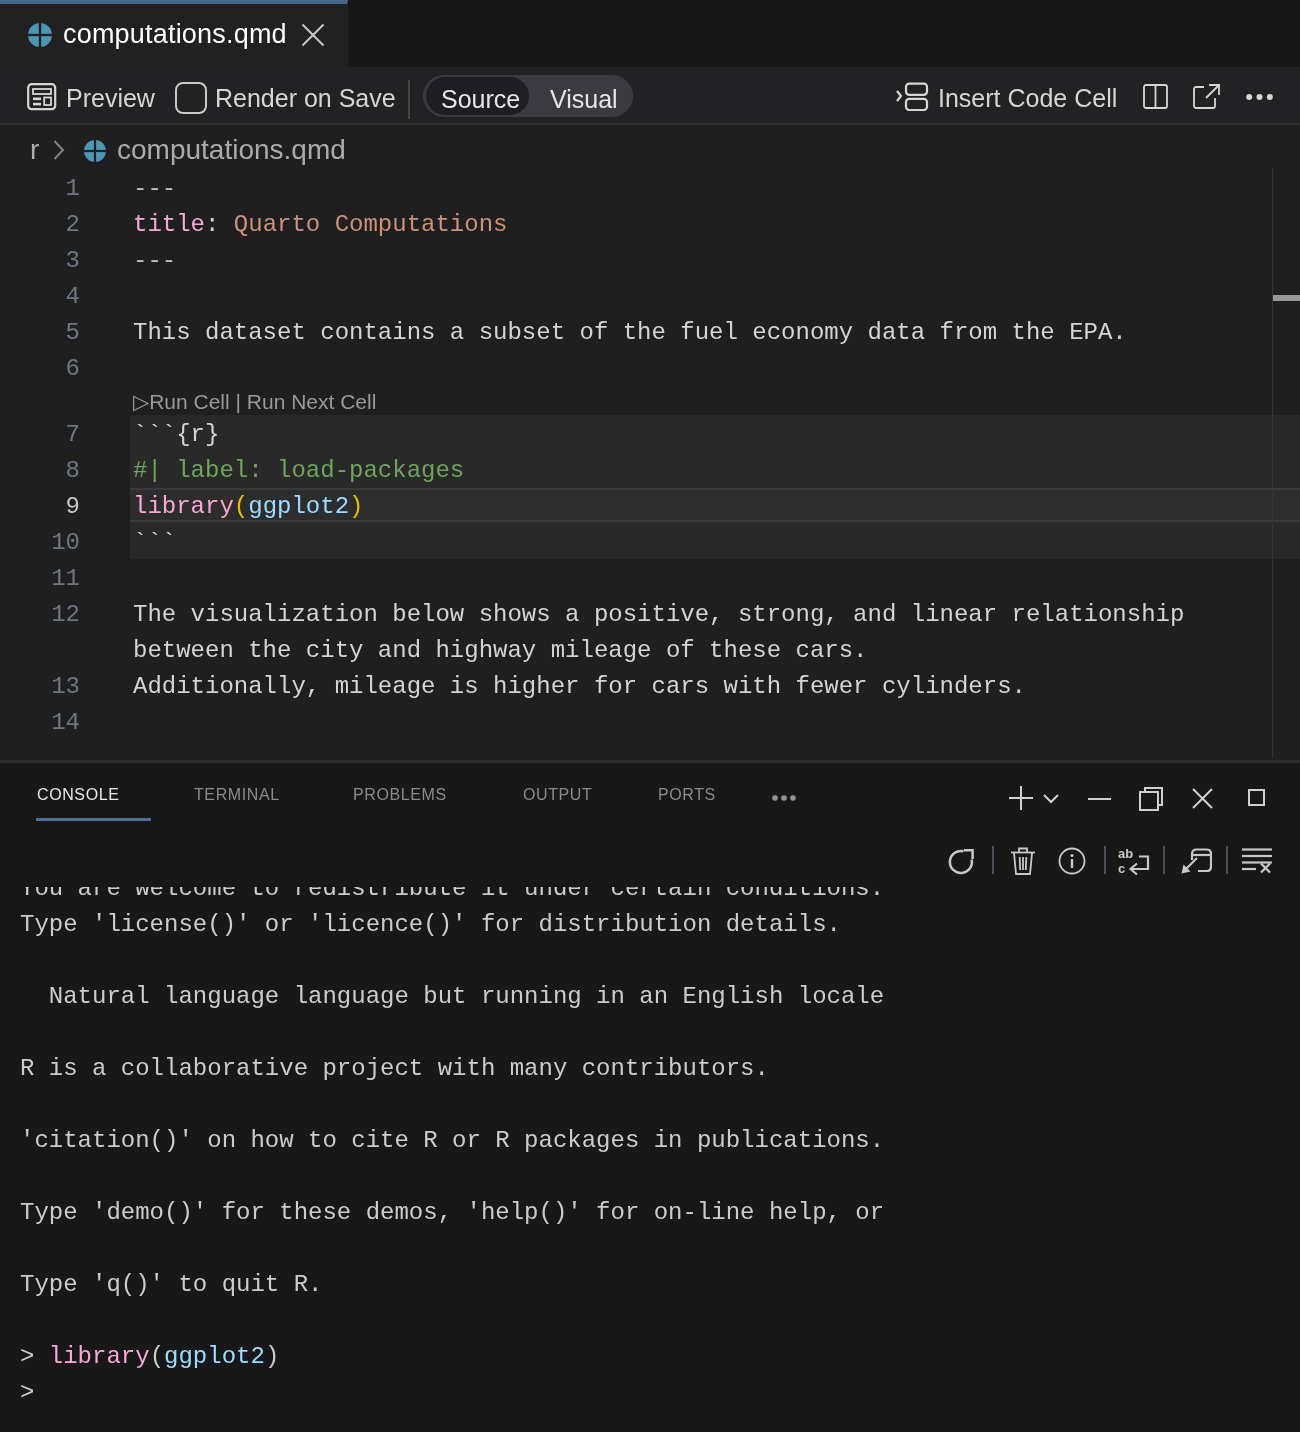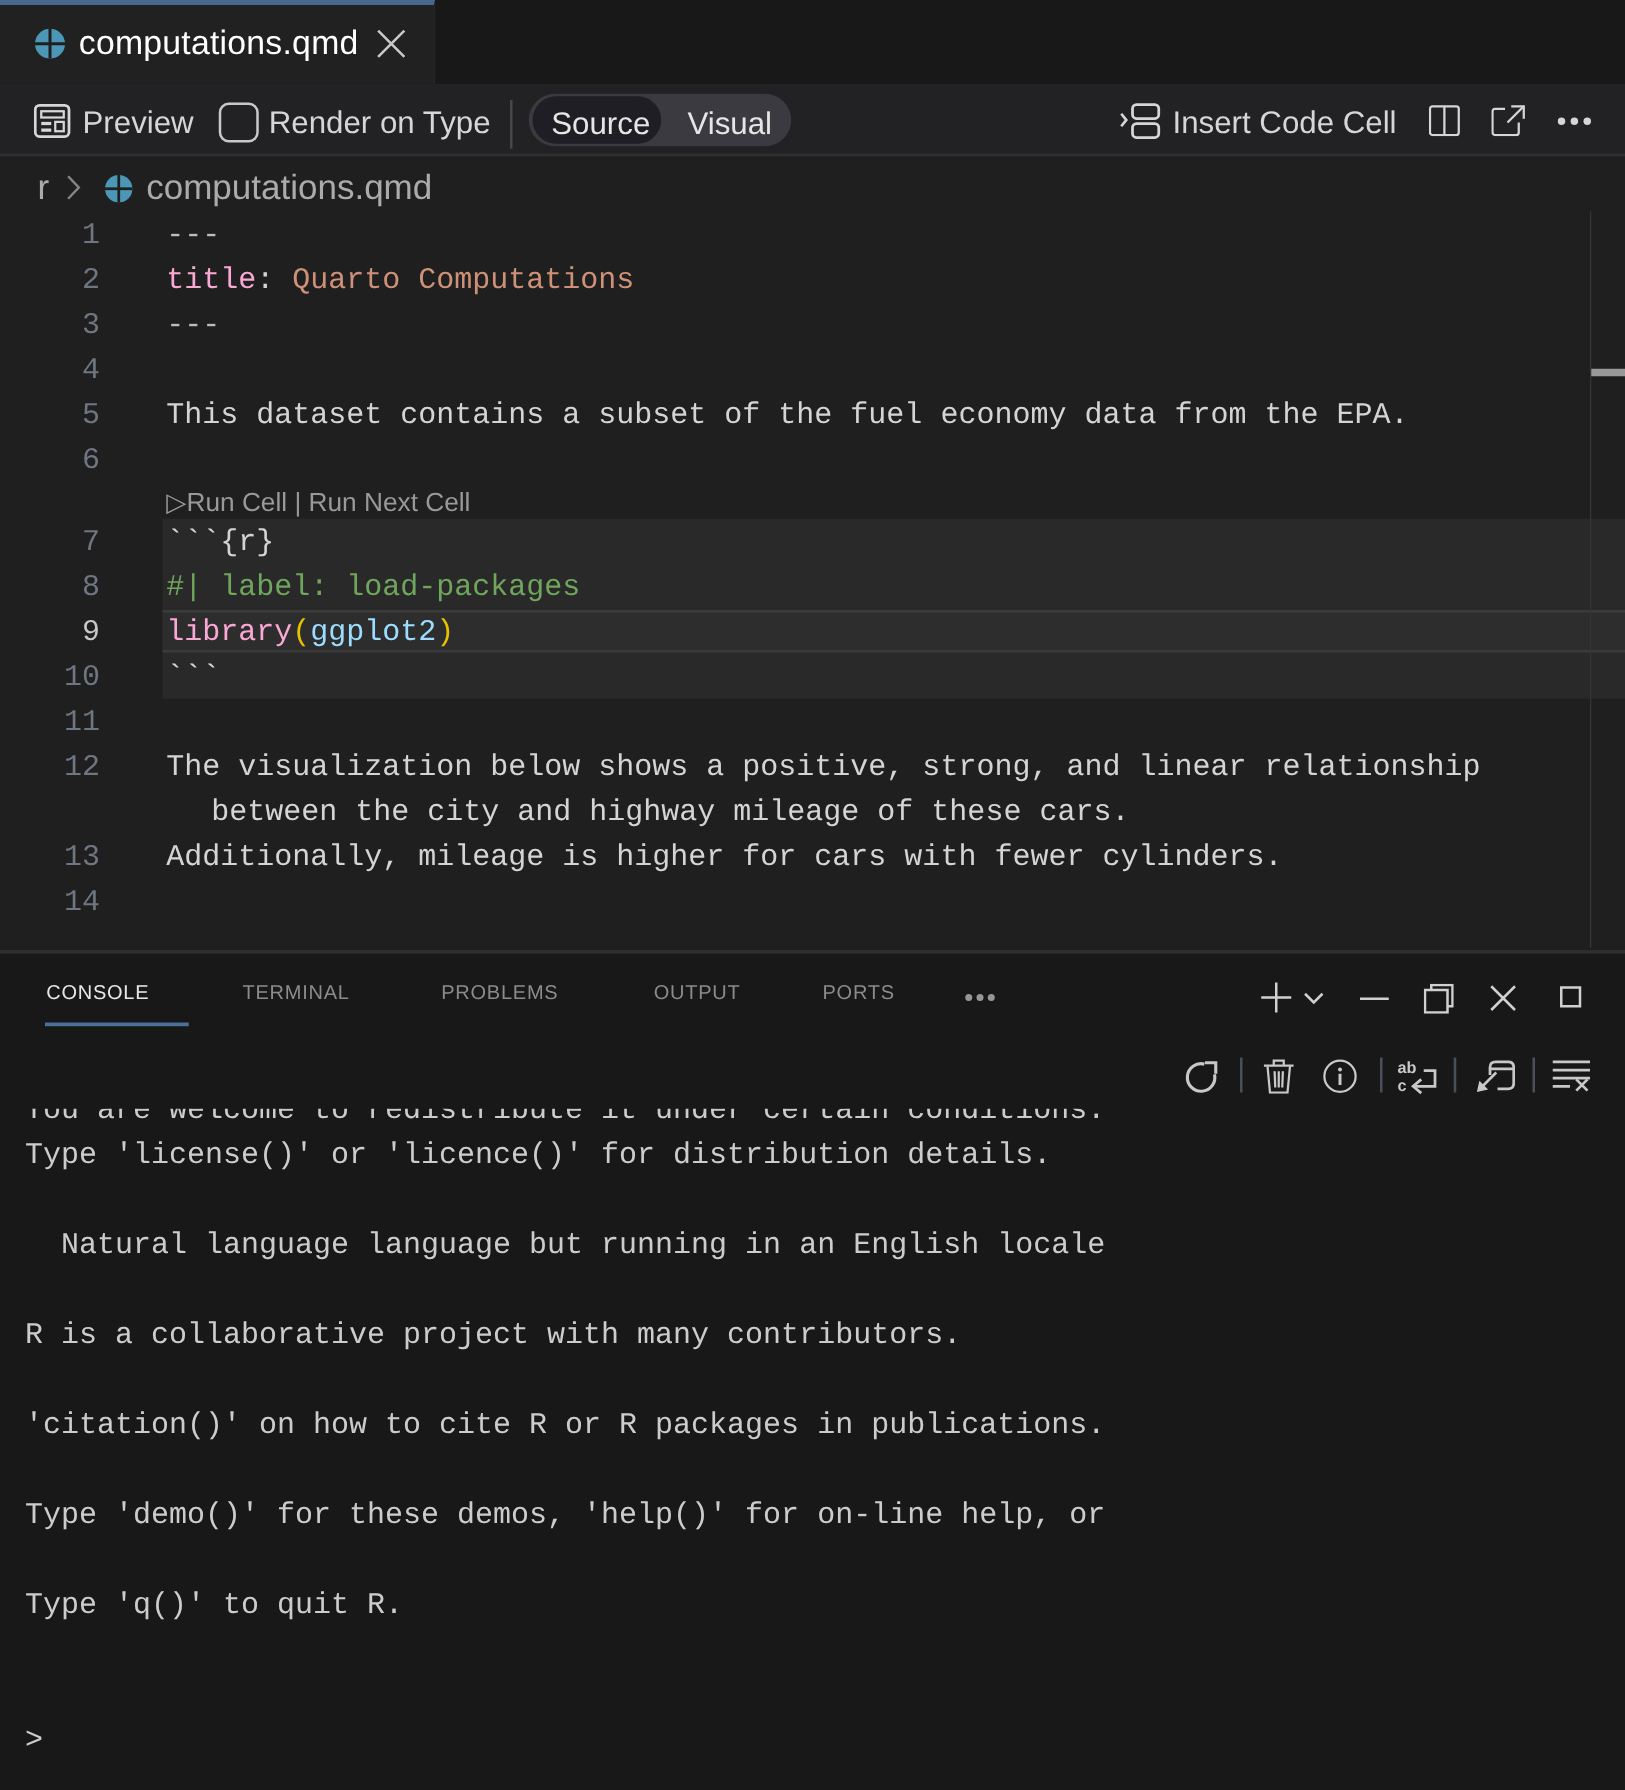--- a/index.html
+++ b/index.html
@@ -60,21 +60,21 @@
       <rect x="1.2" y="1.2" width="27" height="25" rx="3.5" stroke-width="2.2"></rect>
       <rect x="6" y="6" width="18" height="5" stroke-width="1.8"></rect>
       <rect x="17.2" y="14.5" width="6.8" height="7.5" stroke-width="1.8"></rect>
     </g>
     <rect x="6" y="14.5" width="8" height="2.6" fill="#d6d6d6"></rect>
     <rect x="6" y="19.8" width="8" height="2.6" fill="#d6d6d6"></rect>
   </svg>
   <div class="abs tbtext" style="left:66px; top:84px;">Preview</div>
 
   <div class="abs" style="left:175px; top:82px; width:32px; height:32px; border:2.5px solid #c9c9c9; border-radius:8px;"></div>
-  <div class="abs tbtext" style="left:215px; top:84px;">Render on Type</div>
+  <div class="abs tbtext" style="left:215px; top:84px;">Render on Save</div>
   <div class="abs" style="left:408px; top:80px; width:2px; height:39px; background:#474747;"></div>
 
   <div class="abs" style="left:423px; top:75px; width:210px; height:42px; background:#3b3a41; border-radius:21px;"></div>
   <div class="abs" style="left:426px; top:77px; width:103px; height:38px; background:#1f1e24; border-radius:19px;"></div>
   <div class="abs tbtext" style="left:441px; top:85px; color:#e6e6e6;">Source</div>
   <div class="abs tbtext" style="left:550px; top:85px; color:#e6e6e6;">Visual</div>
 
   <svg class="abs" style="left:895px; top:82px;" width="36" height="30" viewBox="0 0 18 15">
     <g stroke="#d6d6d6" stroke-width="1.1" fill="none">
       <path d="M1 4.5 L3 7 L1 9.5"></path>
@@ -138,21 +138,21 @@
   <div class="cline" style="top:207px;"><span class="blue">title</span>: <span class="orange">Quarto Computations</span></div>
   <div class="cline" style="top:243px;"><span class="gray">---</span></div>
   <div class="cline" style="top:315px;">This dataset contains a subset of the fuel economy data from the EPA.</div>
 
   <div class="abs" style="left:133px; top:390px; font-size:21px; color:#999999;">▷Run Cell | Run Next Cell</div>
   <div class="cline" style="top:417px;">```{r}</div>
   <div class="cline" style="top:453px;"><span class="green">#| label: load-packages</span></div>
   <div class="cline" style="top:489px;"><span class="blue">library</span><span class="gold">(</span><span class="lblue">ggplot2</span><span class="gold">)</span></div>
   <div class="cline" style="top:525px;">```</div>
   <div class="cline" style="top:597px;">The visualization below shows a positive, strong, and linear relationship</div>
-  <div class="cline" style="top:633px;margin-left:36px;">between the city and highway mileage of these cars.</div>
+  <div class="cline" style="top:633px;">between the city and highway mileage of these cars.</div>
   <div class="cline" style="top:669px;text-align:center;">Additionally, mileage is higher for cars with fewer cylinders.</div>
 
   <div class="abs" style="left:1272px; top:169px; width:1px; height:589px; background:#353535;"></div>
   <div class="abs" style="left:1273px; top:295px; width:27px; height:6px; background:#999999;"></div>
 
   <div class="abs" id="panel"></div>
   <div class="abs ptab active" style="left:37px; top:786px;">CONSOLE</div>
   <div class="abs" style="left:36px; top:818px; width:115px; height:3px; background:#4a6f99;"></div>
   <div class="abs ptab" style="left:194px; top:786px;">TERMINAL</div>
   <div class="abs ptab" style="left:353px; top:786px;">PROBLEMS</div>
@@ -235,16 +235,17 @@
   </svg>
 
   <div id="consolewrap" class="abs" style="left:0; top:887px; width:1300px; height:545px; overflow:hidden;">
     <div class="consoleline" style="top:-16px;">You are welcome to redistribute it under certain conditions.</div>
     <div class="consoleline" style="top:20px;">Type 'license()' or 'licence()' for distribution details.</div>
     <div class="consoleline" style="top:92px;">  Natural language language but running in an English locale</div>
     <div class="consoleline" style="top:164px;">R is a collaborative project with many contributors.</div>
     <div class="consoleline" style="top:236px;">'citation()' on how to cite R or R packages in publications.</div>
     <div class="consoleline" style="top:308px;">Type 'demo()' for these demos, 'help()' for on-line help, or</div>
     <div class="consoleline" style="top:380px;">Type 'q()' to quit R.</div>
+    <div class="consoleline" style="top:452px;">&gt; <span class="blue">library</span>(<span class="lblue">ggplot2</span>)</div>
     <div class="consoleline" style="top:488px;">&gt;</div>
   </div>
 
 </div>
 
 </body></html>

